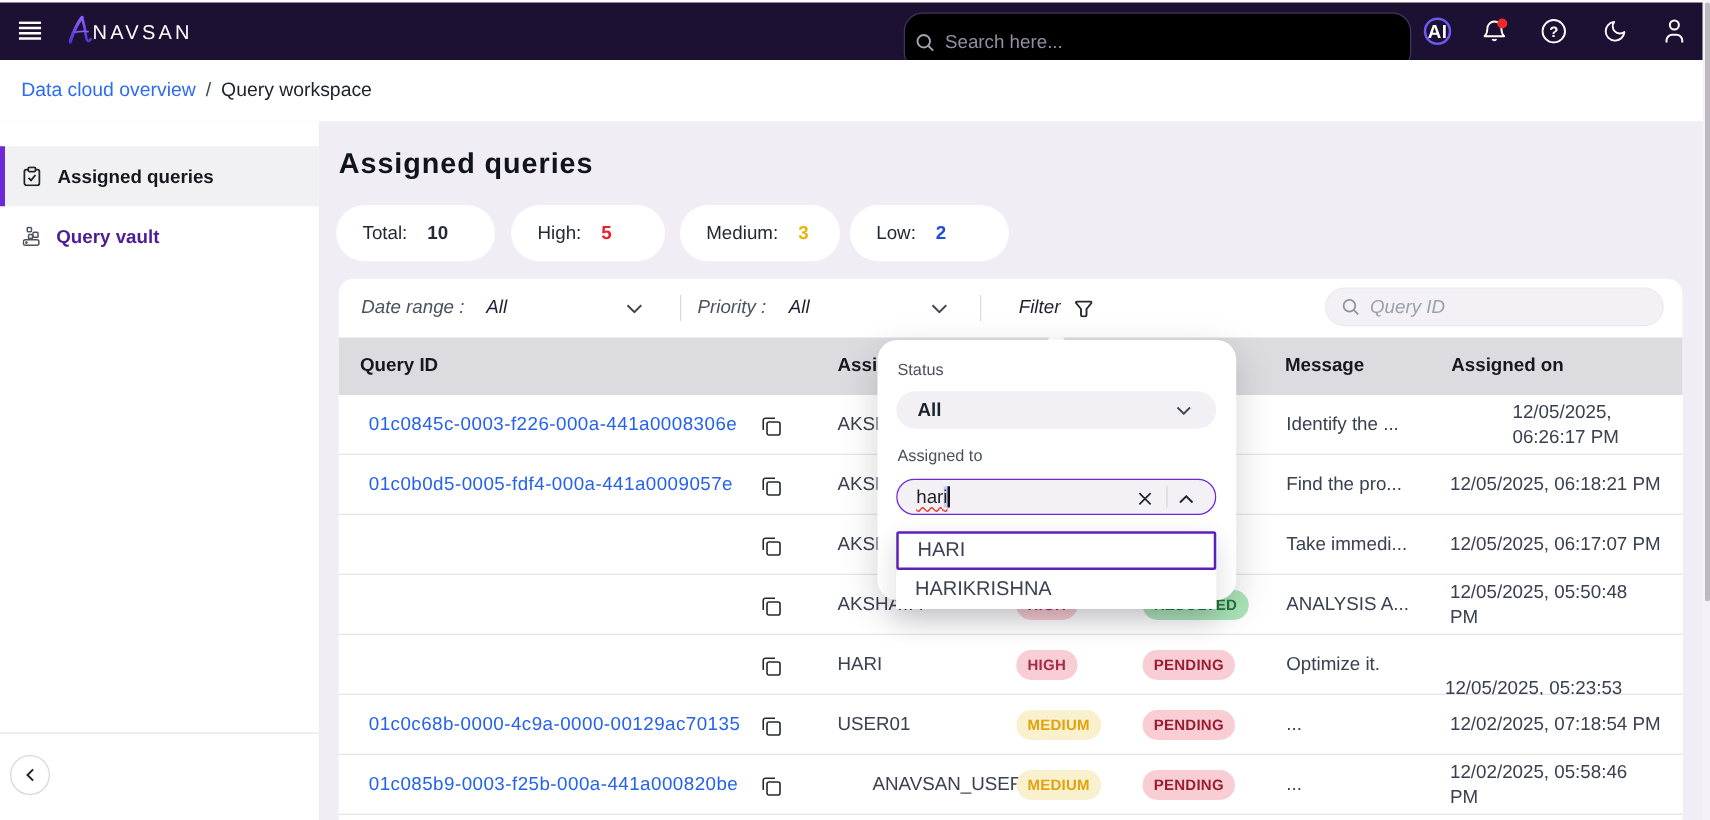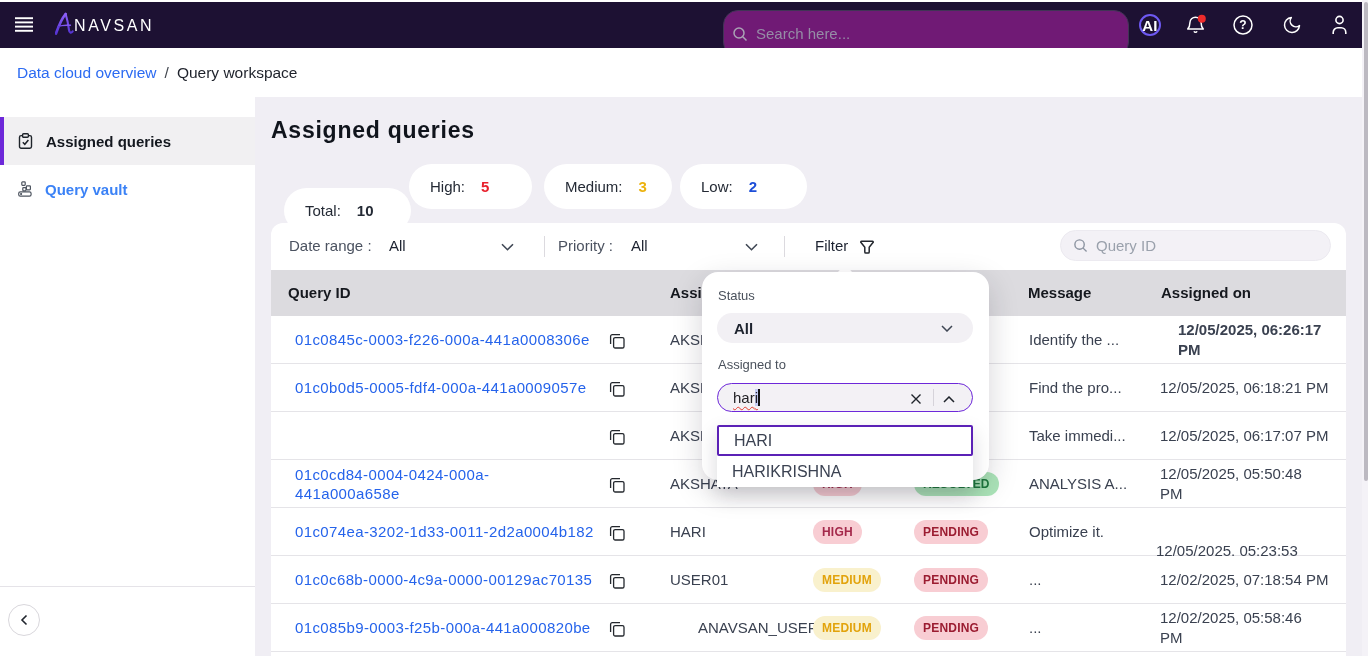--- a/index.html
+++ b/index.html
@@ -5,59 +5,59 @@
   * { margin:0; padding:0; box-sizing:border-box; -webkit-font-smoothing:antialiased; }
   html,body { width:1368px; height:656px; overflow:hidden; }
   body { font-family:"Liberation Sans", sans-serif; background:#f0eef4; position:relative; }
   .abs { position:absolute; }
 
   
   .nav { position:absolute; left:0; top:0; width:1368px; height:48px; background:#1d1133; }
   .nav .burger { position:absolute; left:15px; top:17px; }
   .logo { position:absolute; left:55px; top:7px; }
   .navsearch { position:absolute; left:723px; top:10px; width:406px; height:47px;
-    background:#701a75; border:1px solid #413455; border-radius:15px; display:flex; align-items:center; }
+    background:#000000; border:1px solid #413455; border-radius:15px; display:flex; align-items:center; }
   .navsearch svg { margin-left:8px; }
   .navsearch .ph { color:#958da6; font-size:15px; margin-left:8px; }
   .aibadge { position:absolute; left:1139px; top:14px; width:22px; height:22px; border-radius:50%;
     border:2px solid #6e59f2; color:#fff; font-size:15px; font-weight:bold; display:flex; align-items:center; justify-content:center; letter-spacing:.3px;}
 
   
   .crumbs { position:absolute; left:0; top:48px; width:1368px; height:49px; background:#fff;
     display:flex; align-items:center; font-size:15.5px; }
   .crumbs a { color:#2c6bf2; text-decoration:none; margin-left:17px; }
   .crumbs .sep { color:#42474f; margin:0 8px; }
   .crumbs .cur { color:#1e222b; }
 
   
   .sidebar { position:absolute; left:0; top:97px; width:255px; height:559px; background:#fff; }
   .sitem { position:absolute; left:0; width:255px; height:48px; display:flex; align-items:center; font-size:15px; }
   .sitem.active { top:20px; background:#f1f0f2; border-left:4px solid #6d28d9; font-weight:bold; color:#14181f; }
   .sitem.active .sic { margin-left:14px; }
-  .sitem.plain { top:68px; color:#3b82f6; font-weight:bold; }
+  .sitem.plain { top:68px; color:#4c1d95; font-weight:bold; }
   .sitem.plain .sic { margin-left:18px; }
   .sitem .lbl { margin-left:13px; }
   .sideline { position:absolute; left:0; top:489px; width:255px; height:1px; background:#e5e3e8; }
   .backbtn { position:absolute; left:8px; top:507px; width:32px; height:32px; border-radius:50%;
     background:#fff; border:1px solid #d9d7dc; display:flex; align-items:center; justify-content:center; }
 
   
   .h1 { position:absolute; left:271px; top:117px; font-size:23px; letter-spacing:.75px; font-weight:bold; color:#10141c; }
   .chip { position:absolute; top:164px; height:45px; background:#fff; border-radius:22.5px;
     display:flex; align-items:center; padding-left:21px; font-size:15px; color:#242a35; }
   .chip b { margin-left:16px; }
   .num-r { color:#e8212d; font-weight:bold; margin-left:16px; }
   .num-y { color:#ecb20e; font-weight:bold; margin-left:16px; }
   .num-b { color:#1d4ed8; font-weight:bold; margin-left:16px; }
 
   .card { position:absolute; left:271px; top:223px; width:1075px; height:433px; background:#fff;
     border-radius:12px 12px 0 0; }
 
   
-  .frow { position:absolute; left:271px; top:223px; width:1070px; height:47px; font-size:15px; }
+  .frow { position:absolute; left:271px; top:223px; width:1070px; height:47px; font-size:15px;font-style:italic; }
   .frow .lab { color:#4b5260; }
   .frow .val { color:#1c2230; }
   .vline { position:absolute; top:13px; width:1px; height:21px; background:#dcdadf; }
   .qsearch { position:absolute; left:789px; top:6.5px; width:271px; height:31px; border:1px solid #eceaf0;
     background:#f3f1f6; border-radius:15.5px; display:flex; align-items:center; }
   .qsearch .ph { color:#9aa1ac; font-size:15px; margin-left:8px; }
   .qsearch svg { margin-left:12px; }
 
   
   .thead { position:absolute; left:271px; top:270px; width:1075px; height:46px; background:#dcdbdf;
@@ -185,21 +185,21 @@
   <div class="sideline"></div>
   <div class="backbtn">
     <svg width="10" height="12" viewBox="0 0 10 12" fill="none" stroke="#20252d" stroke-width="1.6">
       <path d="M7.5 1.5 L3 6 L7.5 10.5"></path>
     </svg>
   </div>
 </div>
 
 <div class="h1">Assigned queries</div>
 
-<div class="chip" style="left:284px;width:127px;margin-top:24px;">Total:<b>10</b></div>
+<div class="chip" style="left:269px;width:127px;">Total:<b>10</b></div>
 <div class="chip" style="left:409px;width:123px;">High:<span class="num-r">5</span></div>
 <div class="chip" style="left:544px;width:128px;">Medium:<span class="num-y">3</span></div>
 <div class="chip" style="left:680px;width:127px;">Low:<span class="num-b">2</span></div>
 
 <div class="card"></div>
 
 <div class="frow">
   <span class="abs lab" style="left:18px;top:14px;">Date range :</span>
   <span class="abs val" style="left:118px;top:14px;">All</span>
   <svg class="abs" style="left:230px;top:20px" width="13" height="8" viewBox="0 0 13 8" fill="none" stroke="#3f4754" stroke-width="1.6">
@@ -241,21 +241,21 @@
       <path d="M11 1.6 H3.3 A1.7 1.7 0 0 0 1.6 3.3 V11"></path>
     </svg>
   <div class="cell" style="left:399px;">AKSHATA</div>
   <div class="cell" style="left:542px;">
       <span class="pill p-high">HIGH</span>
     </div>
   <div class="cell" style="left:643px;">
       <span class="pill s-pend">PENDING</span>
     </div>
   <div class="cell" style="left:758px;">Identify the ...</div>
-  <div class="cell dt" style="left:907px;font-weight:bold;">12/05/2025, 06:26:17 PM</div>
+  <div class="cell dt" style="left:939px;">12/05/2025, 06:26:17 PM</div>
 </div>
 <div class="trow" style="top:364px;">
   <div class="cell qid" style="left:24px;">01c0b0d5-0005-fdf4-000a-441a0009057e</div>
   <svg class="cicon" width="16" height="16" viewBox="0 0 16 16" fill="none" stroke="#24282e" stroke-width="1.3">
       <rect x="4.6" y="4.6" width="10.4" height="10.4" rx="1.6"></rect>
       <path d="M11 1.6 H3.3 A1.7 1.7 0 0 0 1.6 3.3 V11"></path>
     </svg>
   <div class="cell" style="left:399px;">AKSHATA</div>
   <div class="cell" style="left:542px;">
       <span class="pill p-high">HIGH</span>
@@ -275,37 +275,35 @@
   <div class="cell" style="left:542px;">
       <span class="pill p-high">HIGH</span>
     </div>
   <div class="cell" style="left:643px;">
       <span class="pill s-pend">PENDING</span>
     </div>
   <div class="cell" style="left:758px;">Take immedi...</div>
   <div class="cell dt" style="left:889px;">12/05/2025, 06:17:07 PM</div>
 </div>
 <div class="trow" style="top:460px;">
-  <div class="cell qid" style="left:24px;">01c0cd84-0004-0424-000a-<br>441a000a658e</div>
   <svg class="cicon" width="16" height="16" viewBox="0 0 16 16" fill="none" stroke="#24282e" stroke-width="1.3">
       <rect x="4.6" y="4.6" width="10.4" height="10.4" rx="1.6"></rect>
       <path d="M11 1.6 H3.3 A1.7 1.7 0 0 0 1.6 3.3 V11"></path>
     </svg>
   <div class="cell" style="left:399px;">AKSHATA</div>
   <div class="cell" style="left:542px;">
       <span class="pill p-high">HIGH</span>
     </div>
   <div class="cell" style="left:643px;">
       <span class="pill s-res">RESOLVED</span>
     </div>
   <div class="cell" style="left:758px;">ANALYSIS A...</div>
   <div class="cell dt" style="left:889px;">12/05/2025, 05:50:48<br>PM</div>
 </div>
 <div class="trow" style="top:508px;">
-  <div class="cell qid" style="left:24px;">01c074ea-3202-1d33-0011-2d2a0004b182</div>
   <svg class="cicon" width="16" height="16" viewBox="0 0 16 16" fill="none" stroke="#24282e" stroke-width="1.3">
       <rect x="4.6" y="4.6" width="10.4" height="10.4" rx="1.6"></rect>
       <path d="M11 1.6 H3.3 A1.7 1.7 0 0 0 1.6 3.3 V11"></path>
     </svg>
   <div class="cell" style="left:399px;">HARI</div>
   <div class="cell" style="left:542px;">
       <span class="pill p-high">HIGH</span>
     </div>
   <div class="cell" style="left:643px;">
       <span class="pill s-pend">PENDING</span>

